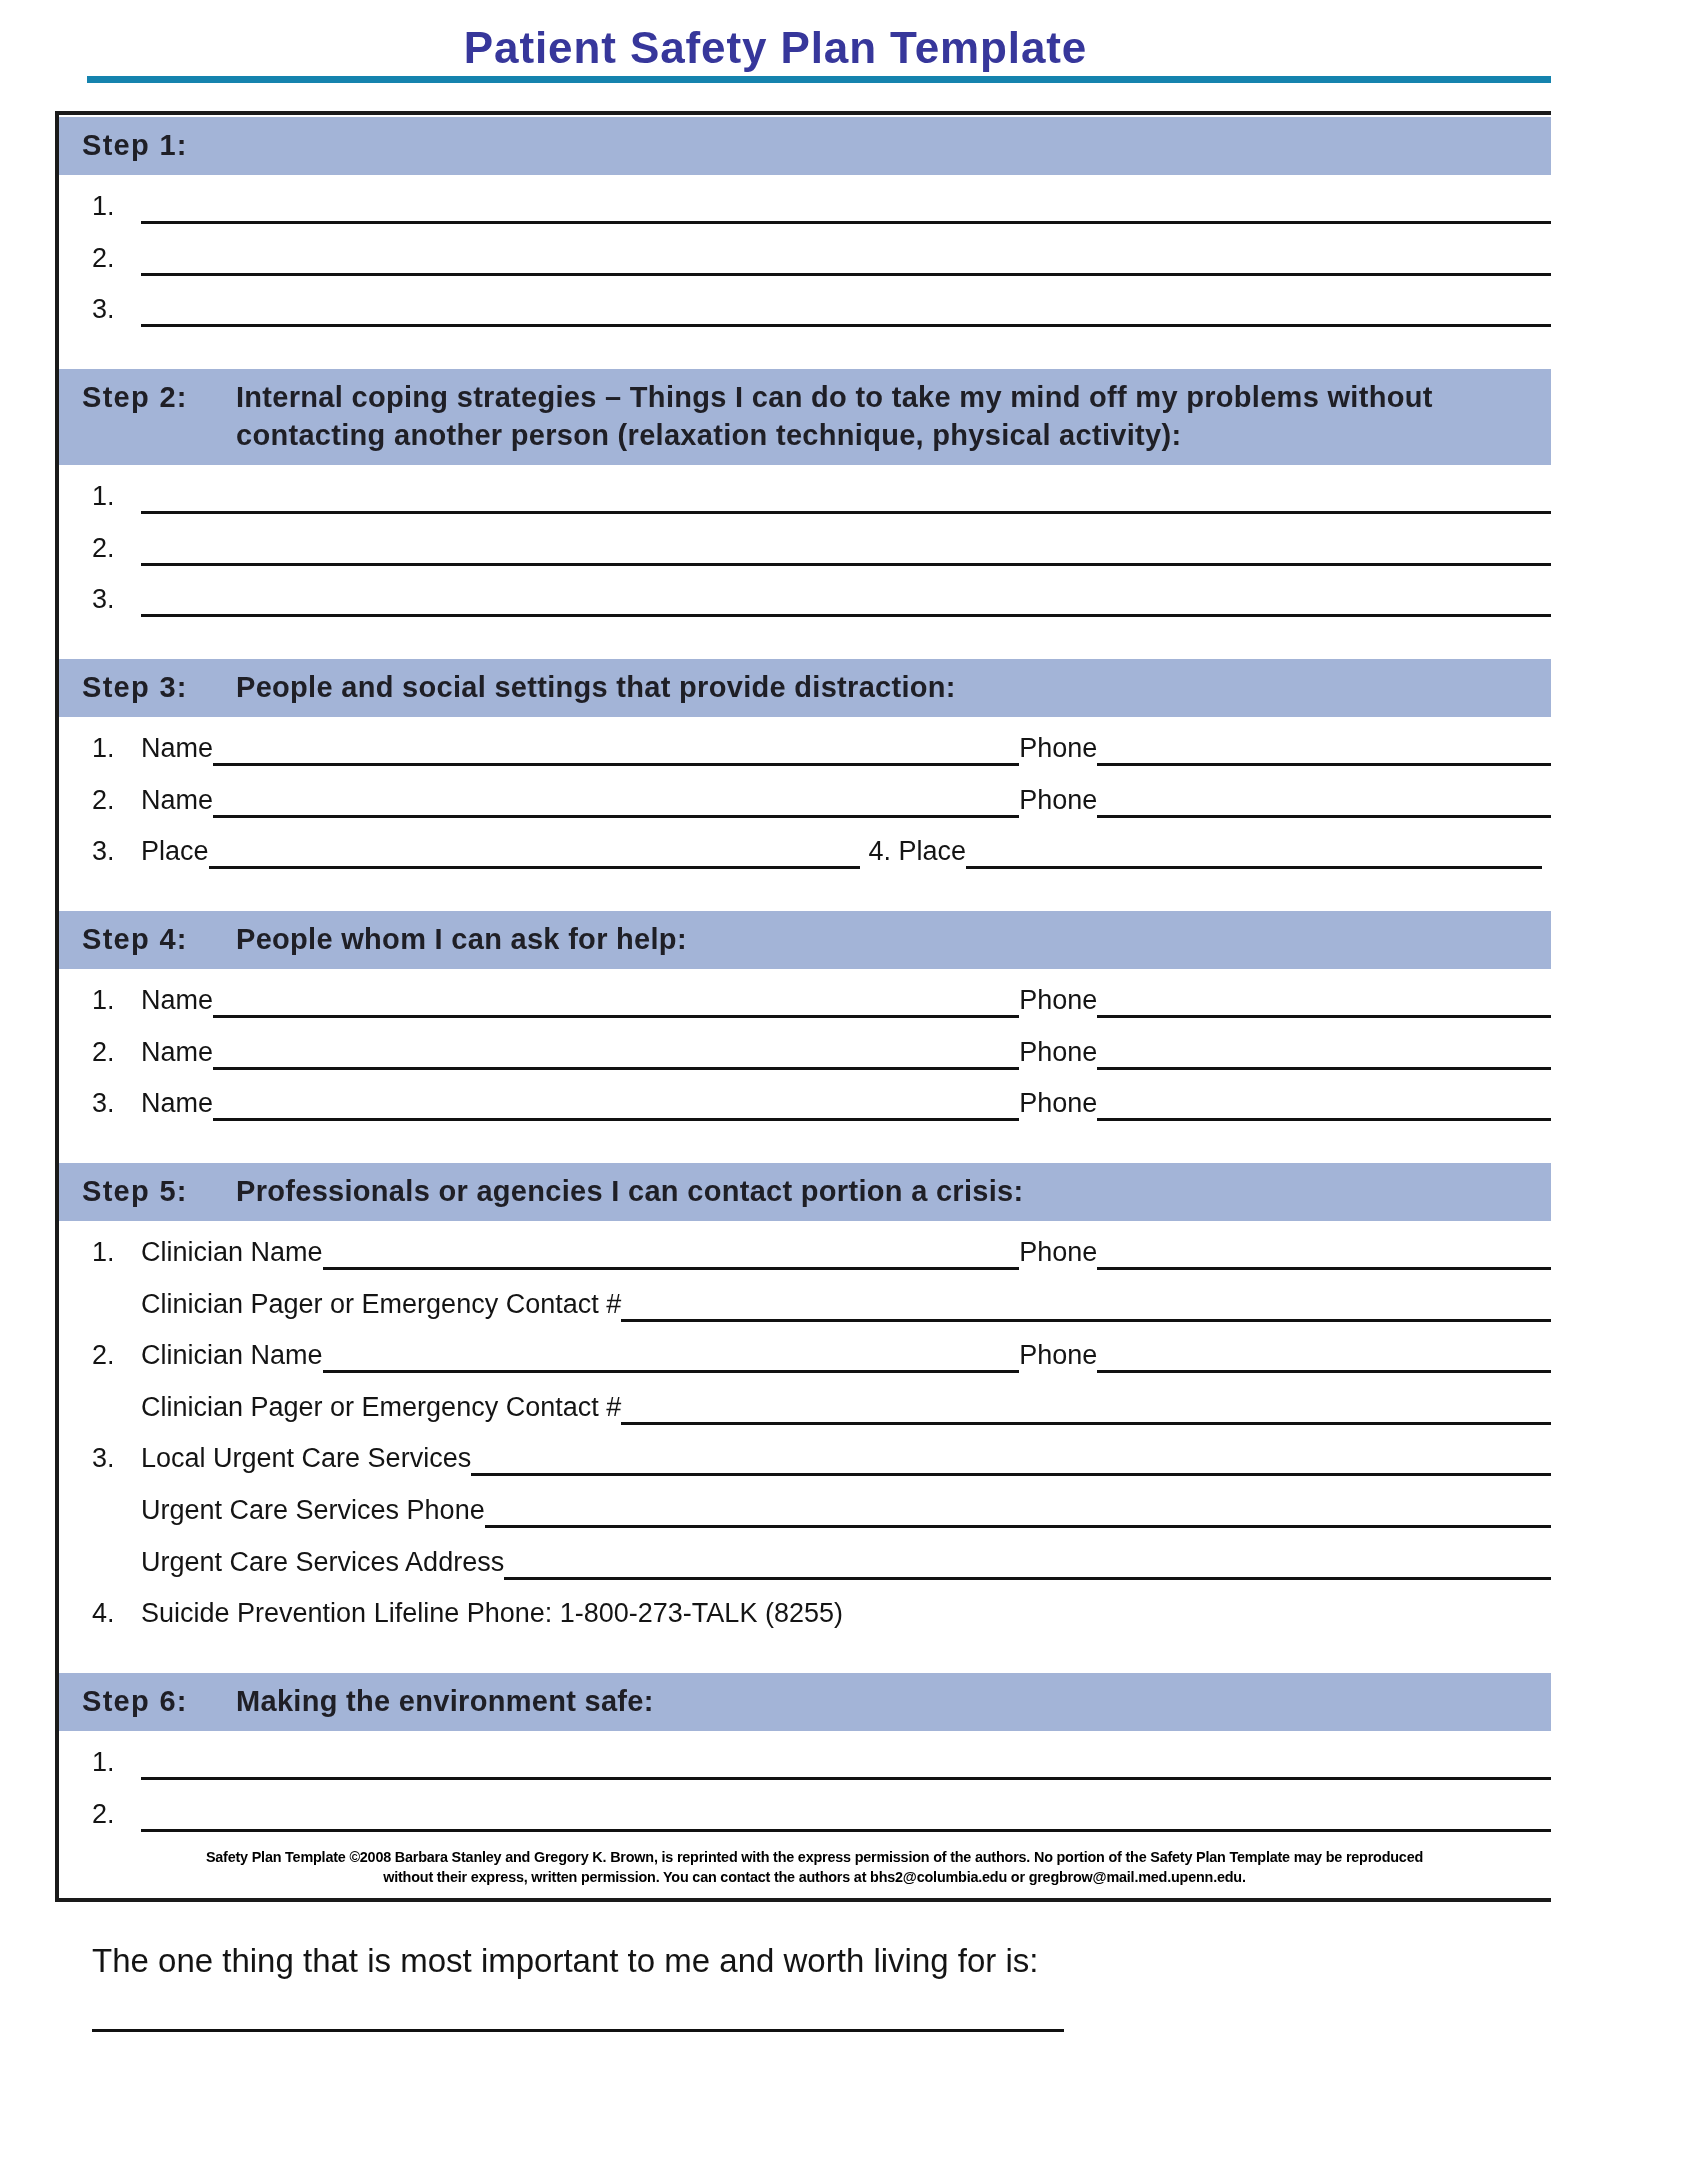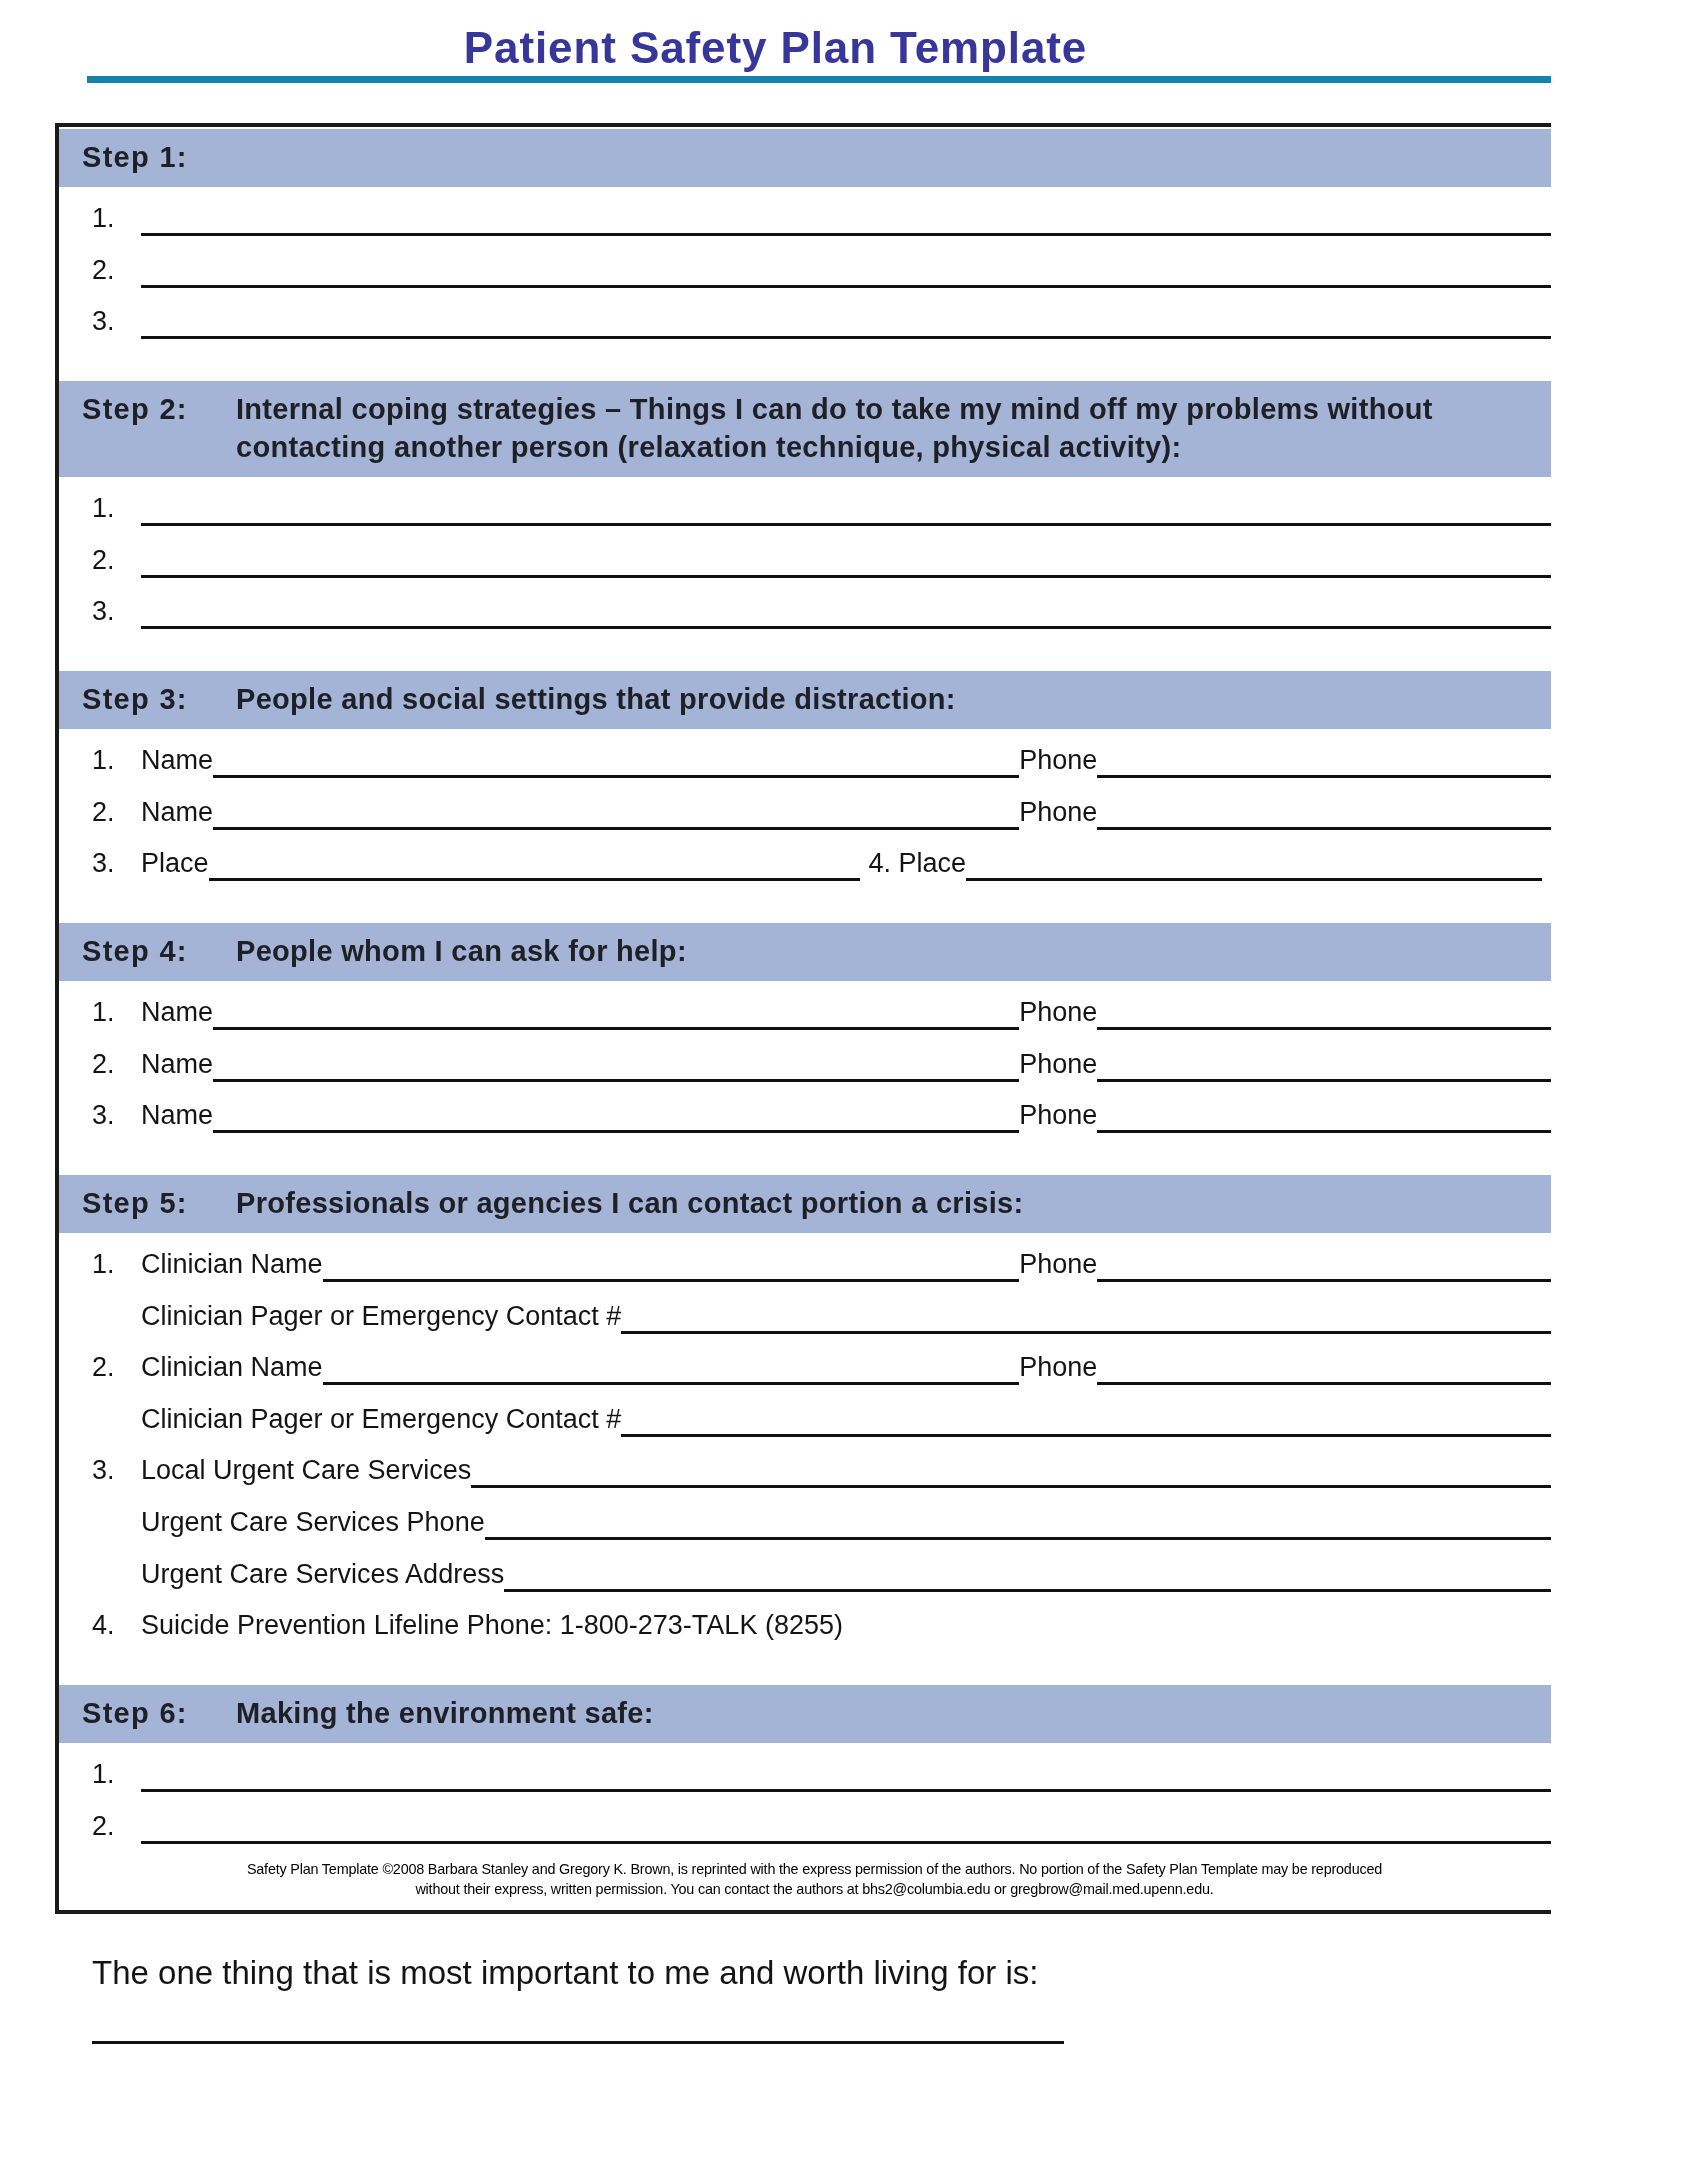--- a/index.html
+++ b/index.html
@@ -20,21 +20,21 @@
     letter-spacing:0.9px;
     color:#37379b;
   }
   .title-rule {
     width:1467px; height:7.9px;
     background:#1583ae;
     margin:2.6px 0 0 87px;
   }
   .form-box {
     width:1519px;
-    margin:40px 0 0 55px;
+    margin:28px 0 0 55px;
     border:4.4px solid #1a1a1a;
     background:#ffffff;
   }
   .bar {
     display:flex;
     background:#a3b4d7;
     padding:8.7px 21px 11.4px 23px;
     margin-top:1.7px;
   }
   .step-label {
@@ -74,21 +74,21 @@
   .phone-line { flex:none; width:457px; }
   .place-line2 { flex:none; width:576px; margin-right:12.2px; }
   .lbl-gap { margin-left:8.7px;text-align:center; }
   .footer-note {
     text-align:center;
     padding:7px 0 10.5px 0;
   }
   .footer-note div {
     font-size:14.4px;
     line-height:20px;
-    font-weight:normal;
+    font-weight:bold;
     letter-spacing:-0.2px;
     color:#000000;
     white-space:nowrap;
   }
   .bottom-prompt {
     margin:40px 0 0 92px;
     font-size:33px;
     color:#141414;
   }
   .bottom-line {

